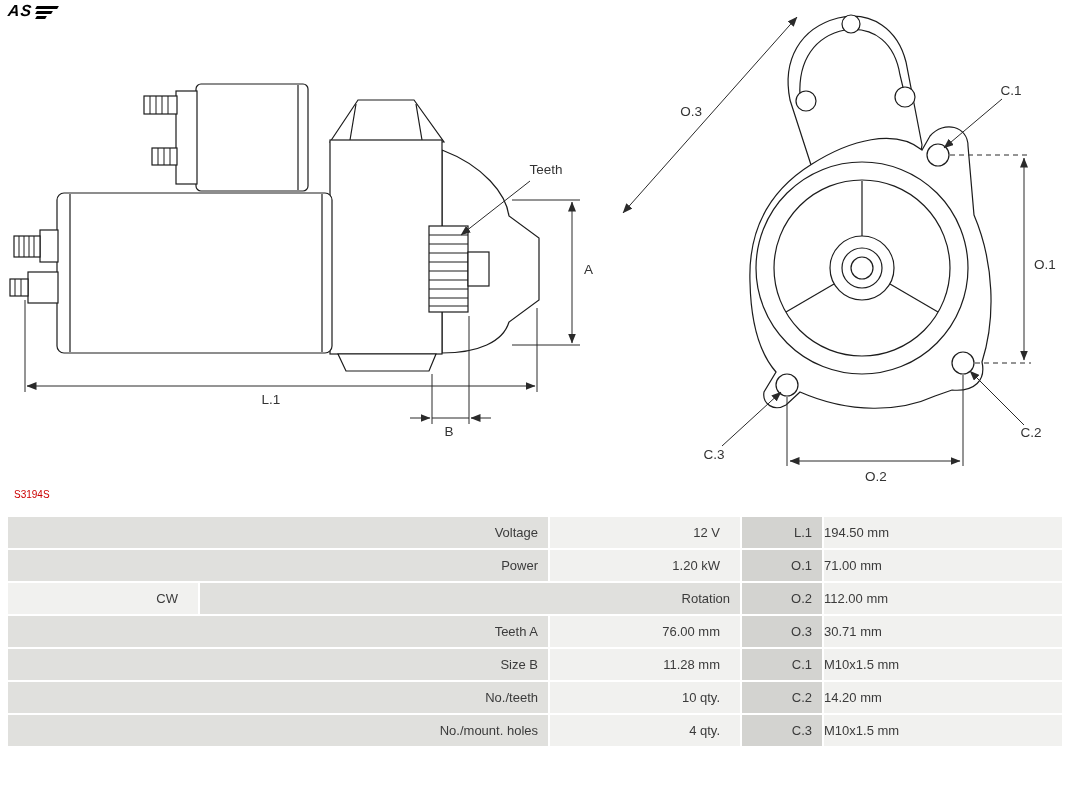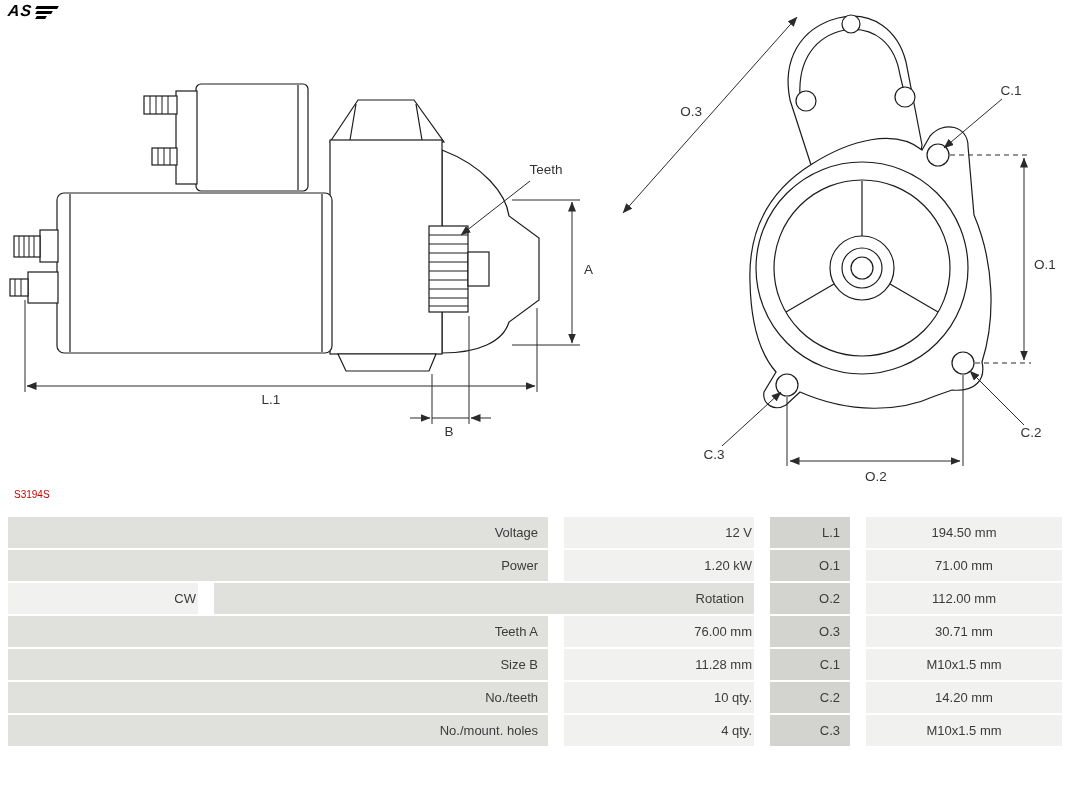--- a/index.html
+++ b/index.html
@@ -12,26 +12,26 @@
   .logo{position:absolute;left:8px;top:2px;height:18px;display:flex;align-items:center;gap:4px}
   .logo-text{font-weight:bold;font-style:italic;font-size:16px;color:#000;letter-spacing:1px;transform:skewX(-6deg)}
   .logo-stripes{display:flex;flex-direction:column;gap:2px;margin-top:2px}
   .logo-stripes i{display:block;width:22px;height:3px;background:#000;transform:skewX(-30deg)}
   .logo-stripes i:nth-child(2){width:16px}
   .logo-stripes i:nth-child(3){width:10px}
   
   .part-number{position:absolute;left:14px;top:489px;font-size:10px;color:#cc0000}
   
   .spec-table{position:absolute;left:8px;top:517px;width:1054px}
-  .spec-row{display:flex;gap:16px;margin-bottom:2px;height:31px;line-height:31px;font-size:13px}
+  .spec-row{display:flex;gap:2px;margin-bottom:2px;height:31px;line-height:31px;font-size:13px}
   .cell{box-sizing:border-box;white-space:nowrap;overflow:hidden}
   .cell-label{width:540px;background:#e0e0dd;text-align:right;padding-right:10px}
-  .cell-value{width:190px;background:#f1f1ef;text-align:right;padding-right:2px}
+  .cell-value{width:190px;background:#f1f1ef;text-align:right;padding-right:20px}
   .cell-dim{width:80px;background:#d3d3d0;text-align:right;padding-right:10px}
-  .cell-dimvalue{flex:1;background:#f1f1ef;text-align:center;}
+  .cell-dimvalue{flex:1;background:#f1f1ef;text-align:left;}
   .row-last .cell-dim{background:transparent}
   svg text{font-family:"Liberation Sans",sans-serif}
 </style>
 </head>
 <body>
 
 <div class="logo">
   <span class="logo-text">AS</span>
   <span class="logo-stripes">
       <i></i>

